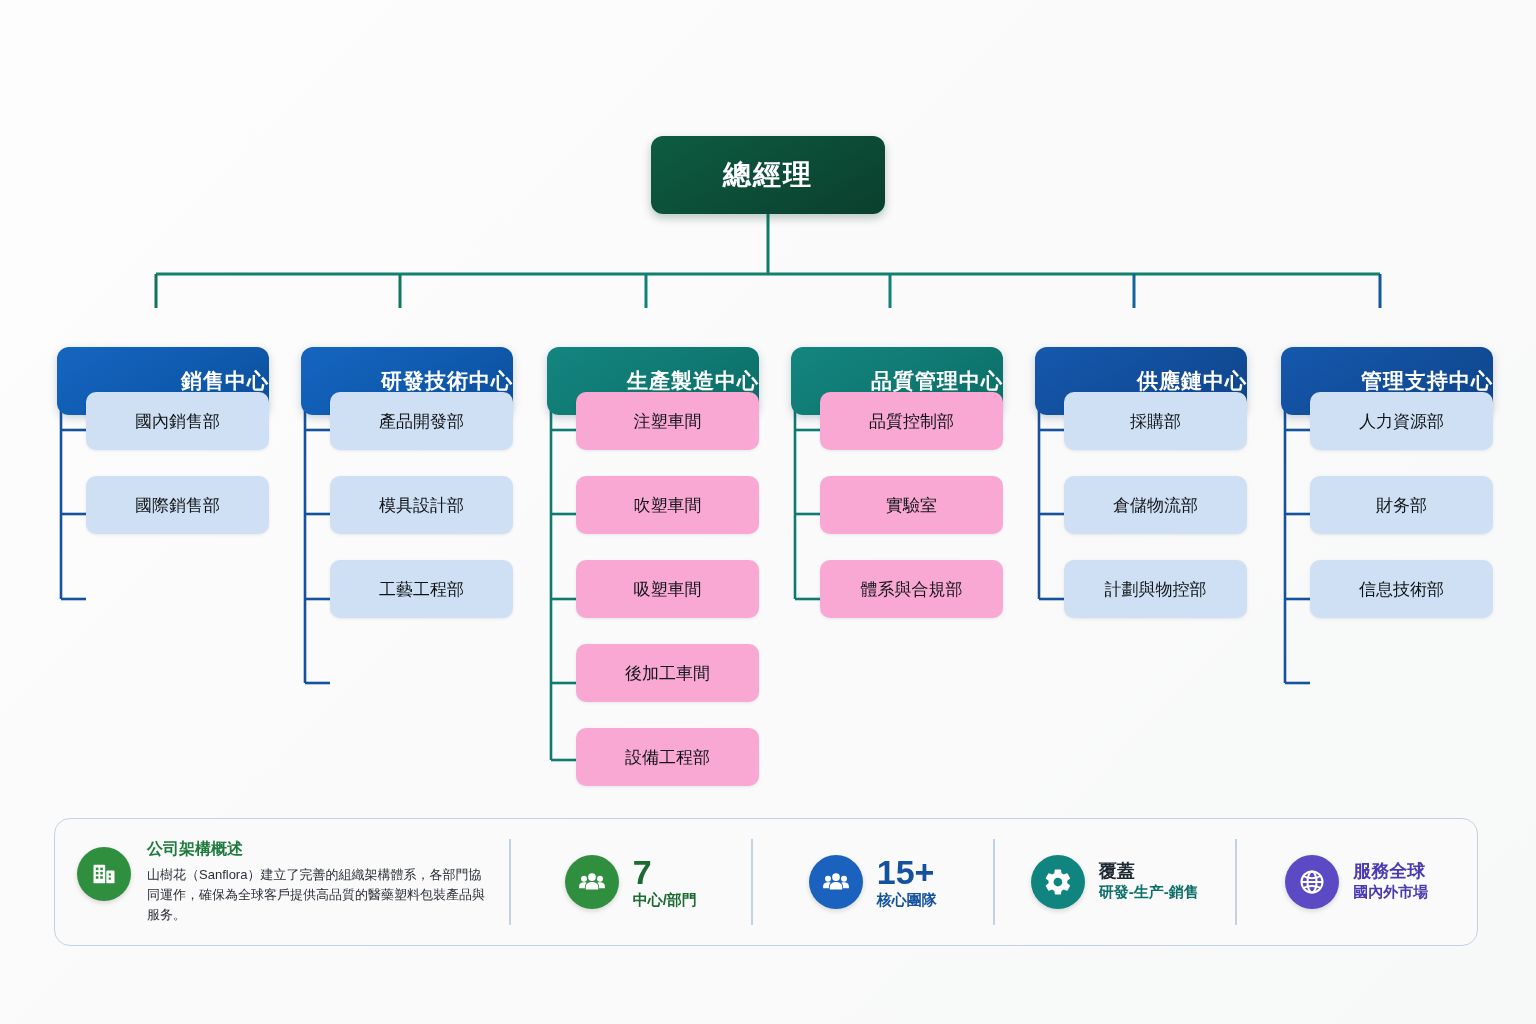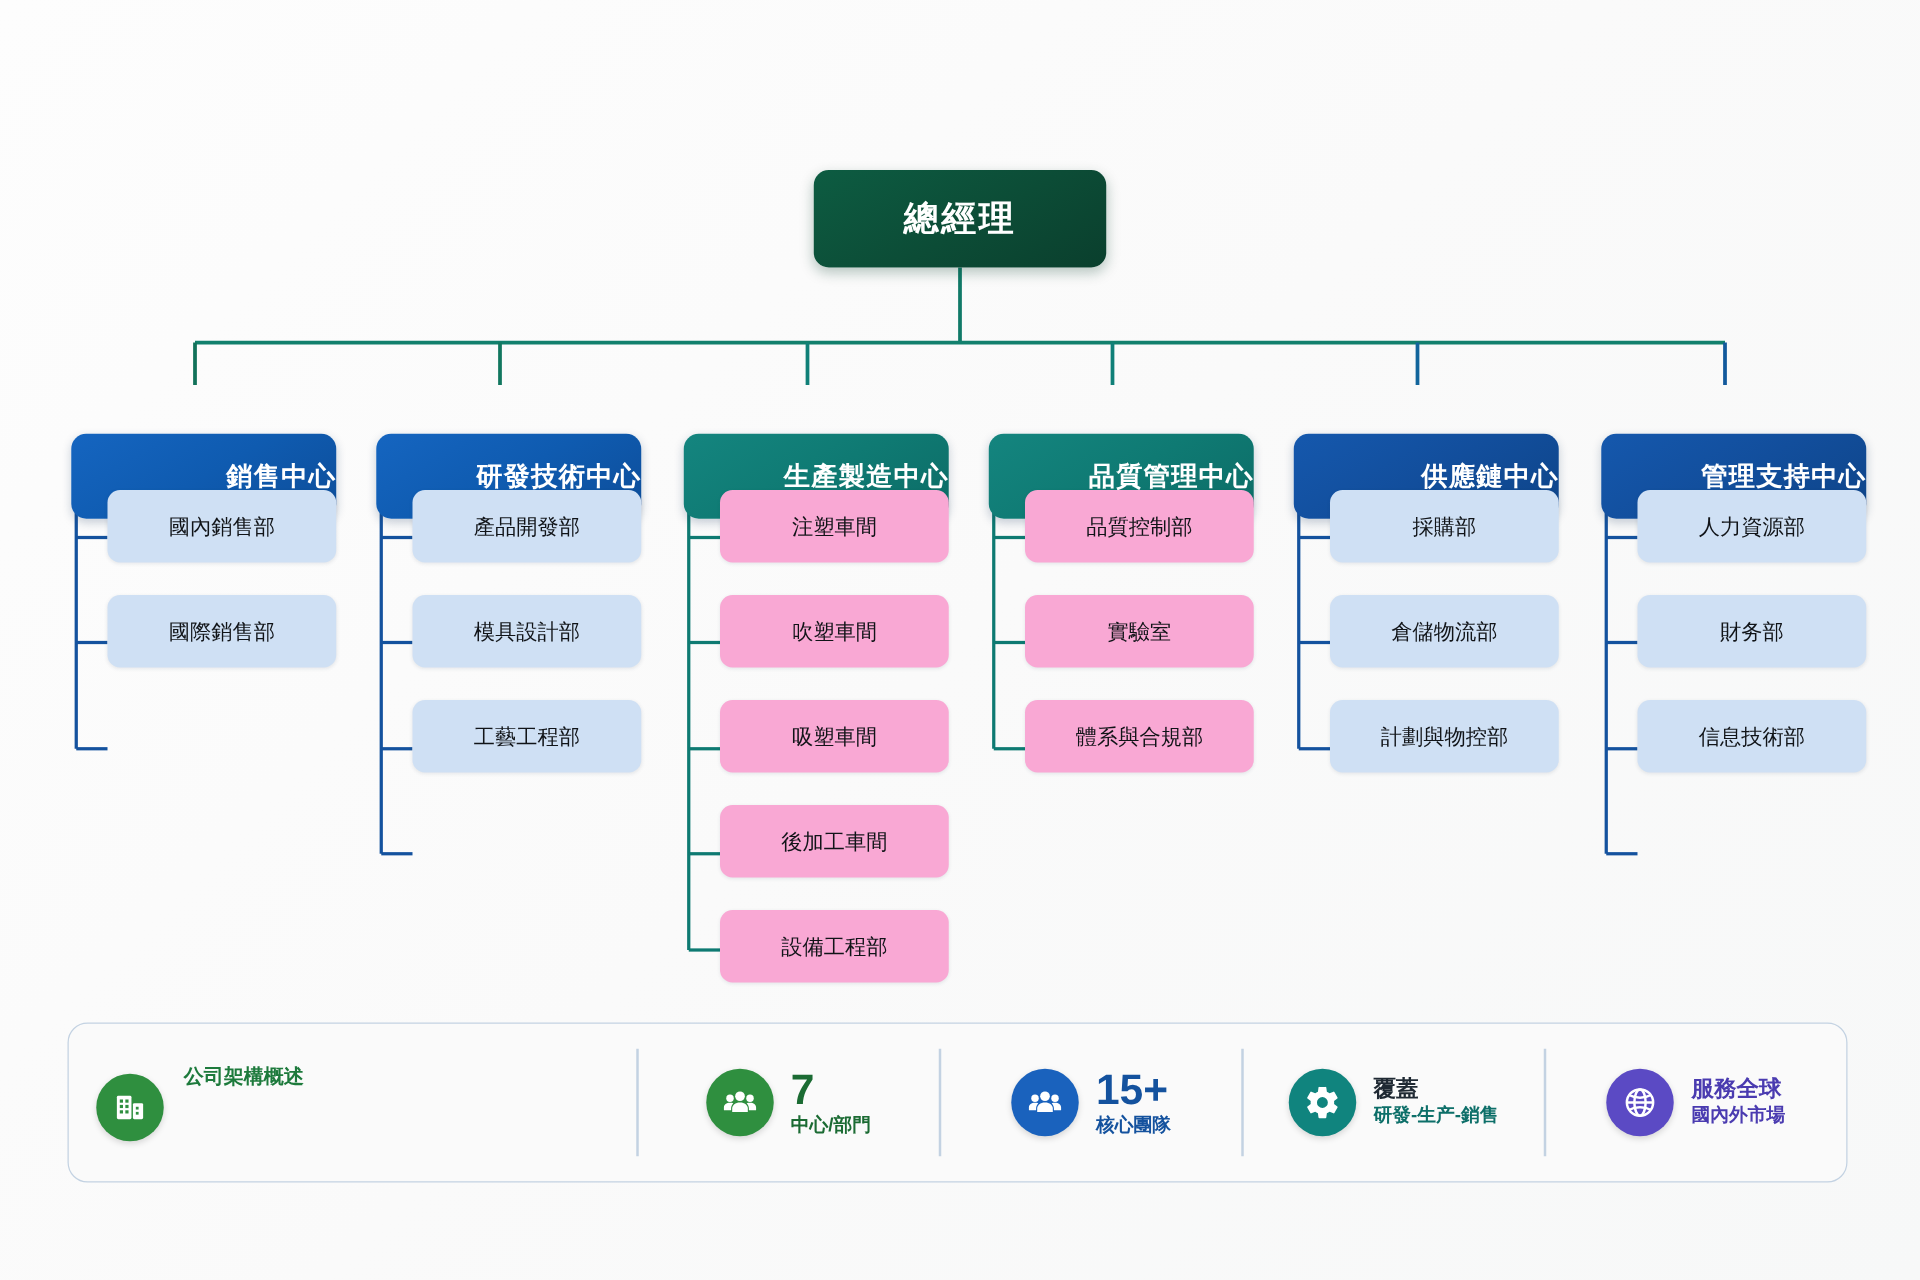--- a/index.html
+++ b/index.html
@@ -347,20 +347,21 @@
           <rect x="5" y="10.2" width="2.2" height="2.2" fill="#2f8f3f"></rect>
           <rect x="8.8" y="10.2" width="2.2" height="2.2" fill="#2f8f3f"></rect>
           <rect x="5" y="13.9" width="2.2" height="2.2" fill="#2f8f3f"></rect>
           <rect x="8.8" y="13.9" width="2.2" height="2.2" fill="#2f8f3f"></rect>
           <rect x="16" y="11.5" width="1.9" height="1.9" fill="#2f8f3f"></rect>
           <rect x="16" y="15" width="1.9" height="1.9" fill="#2f8f3f"></rect>
         </svg>
       </div>
       <div class="overview-text">
         <div class="ov-title">公司架構概述</div>
+        <div class="ov-desc">山樹花（Sanflora）建立了完善的組織架構體系，各部門協同運作，確保為全球客戶提供高品質的醫藥塑料包裝產品與服务。</div>
       </div>
     </div>
 
     <div class="divider"></div>
 
     <div class="stat-block">
       <div class="circle-icon c-green">
         <svg width="30" height="30" viewBox="0 0 24 24" fill="#ffffff">
           <circle cx="12" cy="8" r="3.1"></circle>
           <circle cx="5.6" cy="9.3" r="2.4"></circle>

